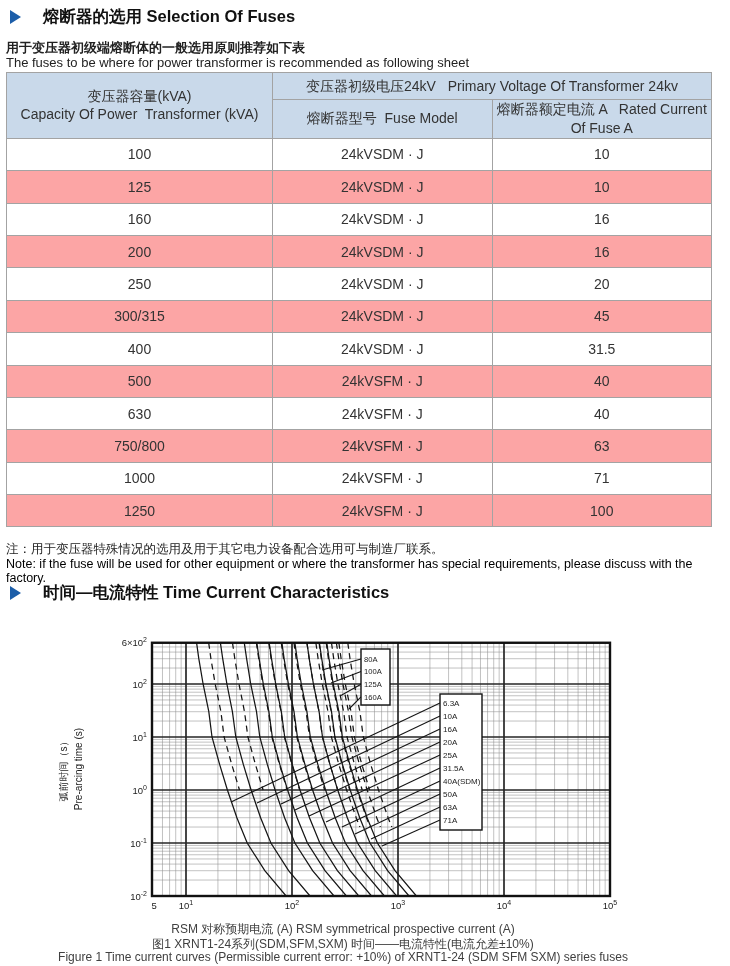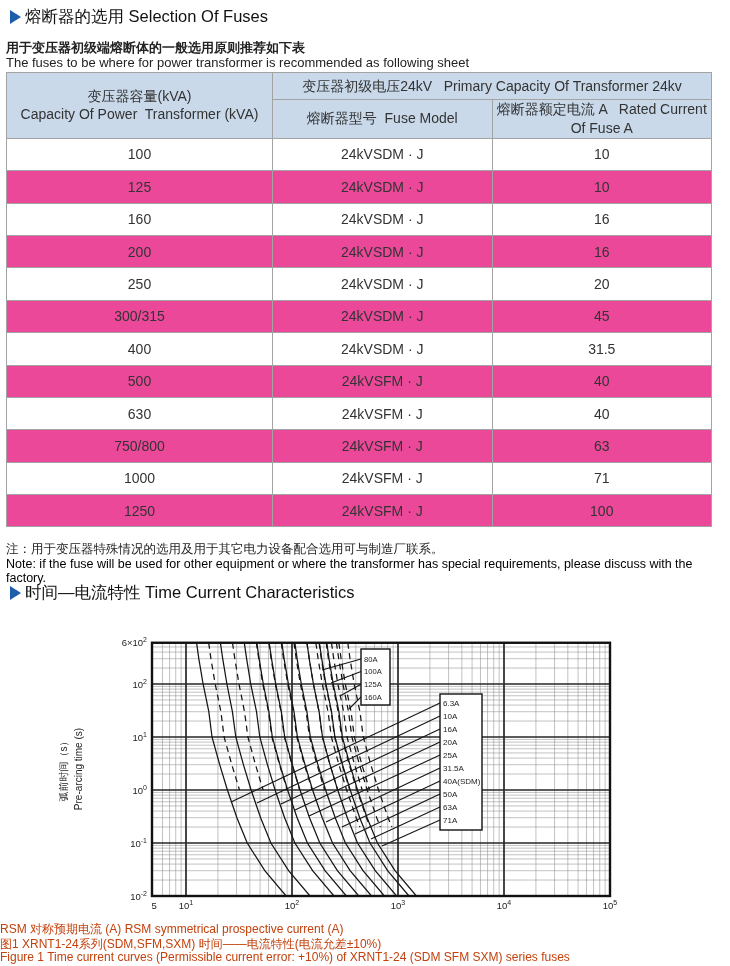--- a/index.html
+++ b/index.html
@@ -1,55 +1,55 @@
 <!DOCTYPE html>
 <html><head>
 <meta charset="utf-8">
 <style>
   html,body{margin:0;padding:0}
   body{width:730px;height:966px;background:#fff;position:relative;
        font-family:"Liberation Sans","DejaVu Sans",sans-serif;color:#222;overflow:hidden}
   .abs{position:absolute}
-  .hrow{display:flex;align-items:center;gap:4px;font-weight:normal;font-size:16.5px;color:#111}
+  .hrow{display:flex;align-items:center;gap:22px;font-weight:bold;font-size:16.5px;color:#111}
   .tri{width:0;height:0;border-left:11px solid #1c5ea9;border-top:7px solid transparent;border-bottom:7px solid transparent}
   .intro-cn{font-weight:bold;font-size:13px;color:#222}
   .intro-en{font-size:13px;color:#222}
   .note-cn{font-weight:normal;font-size:12.5px;color:#222}
   .note-en{font-size:12.5px;color:#000000}
   table.fuse{border-collapse:collapse;width:706px;font-size:14px;color:#333;table-layout:fixed}
   table.fuse th,table.fuse td{border:1px solid #a3a3a3;text-align:center;vertical-align:middle;padding:0 4px}
   table.fuse th{background:#c9d9ea;font-weight:normal;white-space:pre-wrap;line-height:1.35}
   table.fuse td{white-space:pre-wrap}
   .col1{width:257px}.col2{width:181px}.col3{width:268px}
   tr.gh th{height:26px}
   tr.sh th{height:33px}
   tbody tr{height:32.4px;background:#fff}
-  tbody tr.alt{background:#ec4899}
+  tbody tr.alt{background:#fca5a5}
   #tcc{position:absolute;left:0;top:628px}
-  .cap{position:absolute;left:0;width:686px;text-align:left;font-size:12px;color:#c2410c}
+  .cap{position:absolute;left:0;width:686px;text-align:center;font-size:12px;color:#404040}
   .cap.b{font-weight:normal}
   svg text{font-family:"Liberation Sans","DejaVu Sans",sans-serif}
 </style>
 </head>
 <body>
 
 <div class="abs hrow" style="left:10px;top:6px">
   <span class="tri"></span>
   <span>熔断器的选用  Selection Of Fuses</span>
 </div>
 
 <div class="abs intro-cn" style="left:6px;top:39px">用于变压器初级端熔断体的一般选用原则推荐如下表</div>
 <div class="abs intro-en" style="left:6px;top:55px">The fuses to be where for power transformer is recommended as following sheet</div>
 
 <table class="fuse abs" style="left:6px;top:72px">
   <thead>
     <tr class="gh">
       <th class="col1" rowspan="2">变压器容量(kVA)
 Capacity Of Power  Transformer (kVA)</th>
-      <th colspan="2">变压器初级电压24kV   Primary Capacity Of Transformer 24kv</th>
+      <th colspan="2">变压器初级电压24kV   Primary Voltage Of Transformer 24kv</th>
     </tr>
     <tr class="sh">
       <th class="col2">熔断器型号  Fuse Model</th>
       <th class="col3">熔断器额定电流 A   Rated Current Of Fuse A</th>
     </tr>
   </thead>
   <tbody>
       <tr>
         <td>100</td>
         <td>24kVSDM · J</td>

